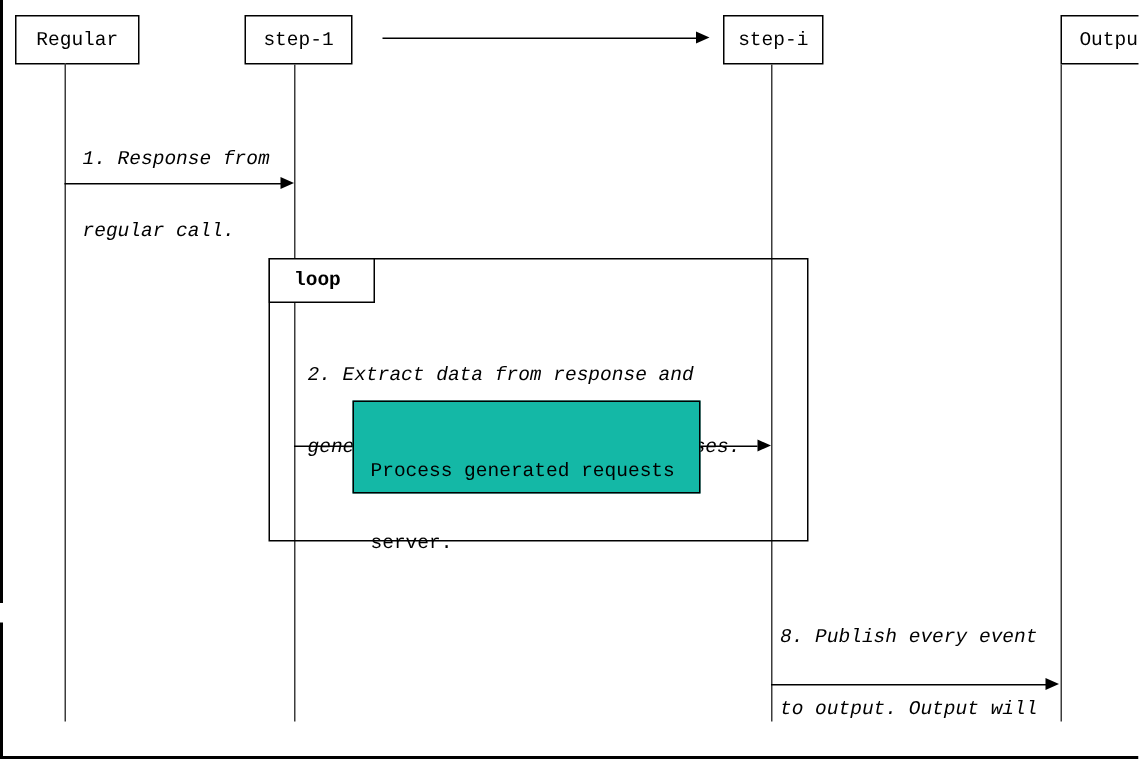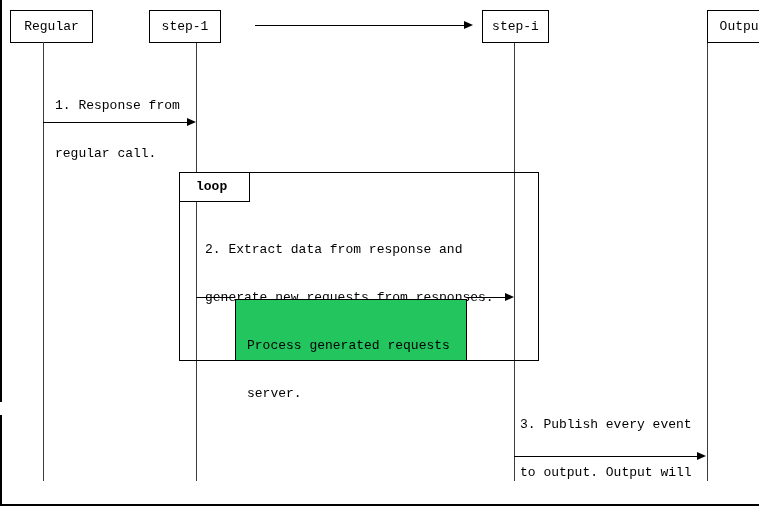--- a/index.html
+++ b/index.html
@@ -12,45 +12,45 @@
     border:1px solid #000;background:#fff;text-align:center;
     font-size:13px;line-height:31px;white-space:pre;
   }
   .lifeline{position:absolute;width:1px;background:#3c3c3c;}
   .hline{position:absolute;height:1px;background:#000;}
   .arrowhead{
     position:absolute;width:0;height:0;
     border-top:4px solid transparent;border-bottom:4px solid transparent;
     border-left:9px solid #000;
   }
-  .msg{position:absolute;font-size:13px;line-height:16px;white-space:pre;}
+  .msg{position:absolute;font-size:13px;line-height:16px;white-space:pre;font-style:italic;}
   .frame{position:absolute;box-sizing:border-box;border:1px solid #000;background:transparent;}
   .frame-tab{
     position:absolute;box-sizing:border-box;border:1px solid #000;background:#fff;
     font-size:13px;line-height:28px;padding-left:16px;white-space:pre;
   }
   .procbox{
-    position:absolute;box-sizing:border-box;border:1px solid #000;background:#22c55e;
-    font-size:13px;line-height:16px;padding:6px 0 0 11px;white-space:pre;margin-top:32px;
+    position:absolute;box-sizing:border-box;border:1px solid #000;background:#14b8a6;
+    font-size:13px;line-height:16px;padding:6px 0 0 11px;white-space:pre;
   }
   .edge-v{position:absolute;background:#000;}
   .edge-h{position:absolute;background:#000;}
   .edge-notch{position:absolute;background:#ffffff;}
 </style>
 </head>
 <body>
 
 <div id="stage">
 
   <div class="edge-v" style="left:0;top:0;width:2px;height:506px;"></div>
   <div class="edge-notch" style="left:0;top:402px;width:5px;height:13px;"></div>
   <div class="edge-h" style="left:0;top:504px;width:759px;height:2px;"></div>
 
   <div class="pbox" style="left:10px;width:83px;">Regular</div>
-  <div class="pbox" style="left:149px;width:72px;">step-1</div>
+  <div class="pbox" style="left:163px;width:72px;">step-1</div>
   <div class="pbox" style="left:482px;width:67px;">step-i</div>
   <div class="pbox" style="left:691px;width:72px;margin-left:16px;">Output</div>
 
   <div class="hline" style="left:255px;top:25px;width:211px;"></div>
   <div class="arrowhead" style="left:464px;top:21px;"></div>
 
   <div class="lifeline" style="left:43px;top:42px;height:439px;"></div>
   <div class="lifeline" style="left:196px;top:43px;height:438px;"></div>
   <div class="lifeline" style="left:514px;top:43px;height:438px;"></div>
   <div class="lifeline" style="left:707px;top:43px;height:438px;"></div>
@@ -72,21 +72,21 @@
 
   <div class="hline" style="left:196px;top:297px;width:39px;"></div>
   <div class="procbox" style="left:235px;top:267px;width:232px;height:62px;">
     <div>Process generated requests</div>
     <div>server.</div>
   </div>
   <div class="hline" style="left:467px;top:297px;width:38px;"></div>
   <div class="arrowhead" style="left:505px;top:293px;"></div>
 
   <div class="msg" style="left:520px;top:385px;">
-    <div>3. Publish every event</div>
+    <div>8. Publish every event</div>
     <div>to output. Output will</div>
     
     
   </div>
   <div class="hline" style="left:514px;top:456px;width:185px;"></div>
   <div class="arrowhead" style="left:697px;top:452px;"></div>
 
 </div>
 
 </body></html>

